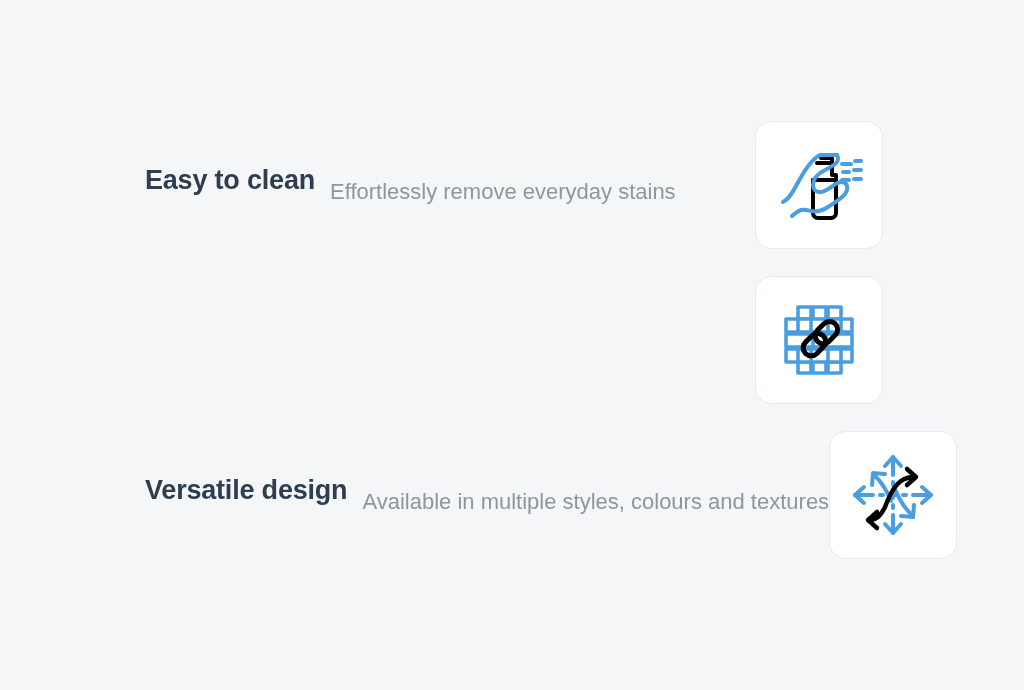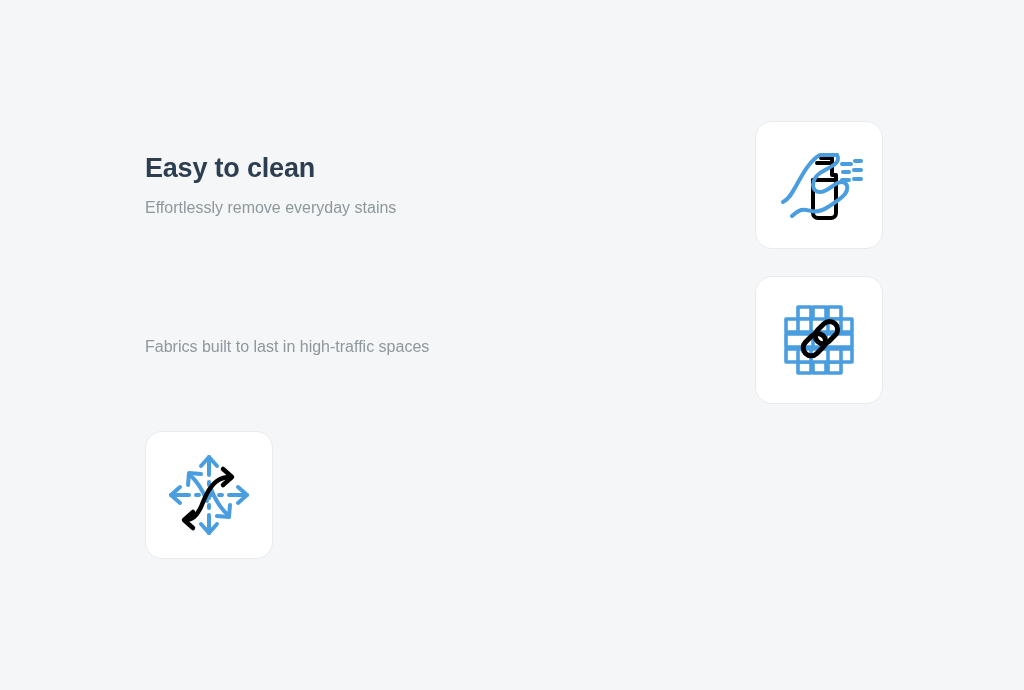--- a/index.html
+++ b/index.html
@@ -28,40 +28,40 @@
 
   .feature-row {
     display: flex;
     align-items: center;
     justify-content: space-between;
     height: 128px;
   }
 
   .feature-text {
     display: flex;
-    flex-direction: column;
     justify-content: center;
   }
 
   .feature-title {
     font-size: 27px;
     font-weight: bold;
     color: #2d3e50;
     letter-spacing: -0.2px;
     line-height: 1.15;
     white-space: nowrap;
   }
 
   .feature-subtitle {
-    font-size: 16px;
+    font-size: 22px;
     font-weight: normal;
     color: #8d979c;
     line-height: 1.2;
     margin-top: 14px;
     white-space: nowrap;
+    margin-left: 15px;
   }
 
   .icon-card {
     width: 128px;
     height: 128px;
     flex: 0 0 128px;
     background: #ffffff;
     border: 1px solid #e8ebee;
     border-radius: 17px;
     display: flex;
@@ -106,21 +106,20 @@
           <path d="M81 31 H88" stroke="#4a9ee0" stroke-width="4" stroke-linecap="round"></path>
           <path d="M69 41 H76" stroke="#4a9ee0" stroke-width="4" stroke-linecap="round"></path>
           <path d="M81 40 H88" stroke="#4a9ee0" stroke-width="4" stroke-linecap="round"></path>
         </svg>
       </span>
     </div>
   </div>
 
   <div class="feature-row">
     <div class="feature-text">
-      <div class="feature-subtitle">Fabrics built to last in high-traffic spaces</div>
     </div>
     <div class="icon-card">
       <span>
         <svg viewBox="0 0 92 92" fill="none" xmlns="http://www.w3.org/2000/svg">
           <g stroke="#4a9ee0" stroke-width="3.6" stroke-linejoin="round" fill="#ffffff">
 
             <rect x="25" y="13" width="13" height="66"></rect>
             <rect x="40" y="13" width="13" height="66"></rect>
             <rect x="55" y="13" width="13" height="66"></rect>
 
@@ -138,20 +137,24 @@
           <g transform="rotate(-45 46 46)">
             <rect x="27" y="38" width="25" height="16" rx="8" stroke="#000000" stroke-width="5" fill="none"></rect>
             <rect x="44" y="38" width="25" height="16" rx="8" stroke="#000000" stroke-width="5" fill="none"></rect>
           </g>
         </svg>
       </span>
     </div>
   </div>
 
   <div class="feature-row">
+    <div class="feature-text">
+      <div class="feature-title">Versatile design</div>
+      <div class="feature-subtitle">Available in multiple styles, colours and textures</div>
+    </div>
     <div class="icon-card">
       <span>
         <svg viewBox="0 0 92 92" fill="none" xmlns="http://www.w3.org/2000/svg">
           <g stroke="#4a9ee0" stroke-width="4" stroke-linecap="round" stroke-linejoin="round">
 
             <path d="M46 46 V10" stroke-dasharray="3 7"></path>
             <path d="M46 8 V24"></path>
             <path d="M38 17 L46 8 L54 17"></path>
 
             <path d="M46 46 V82" stroke-dasharray="3 7"></path>

